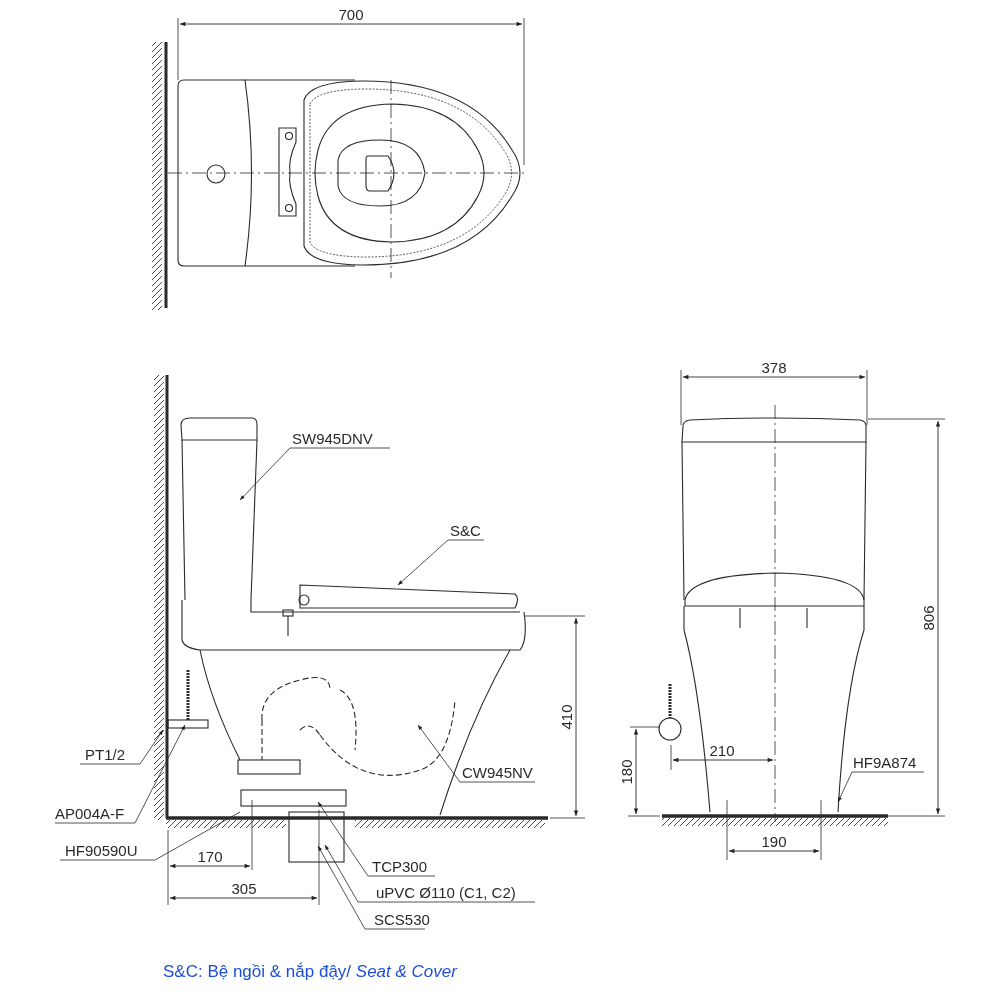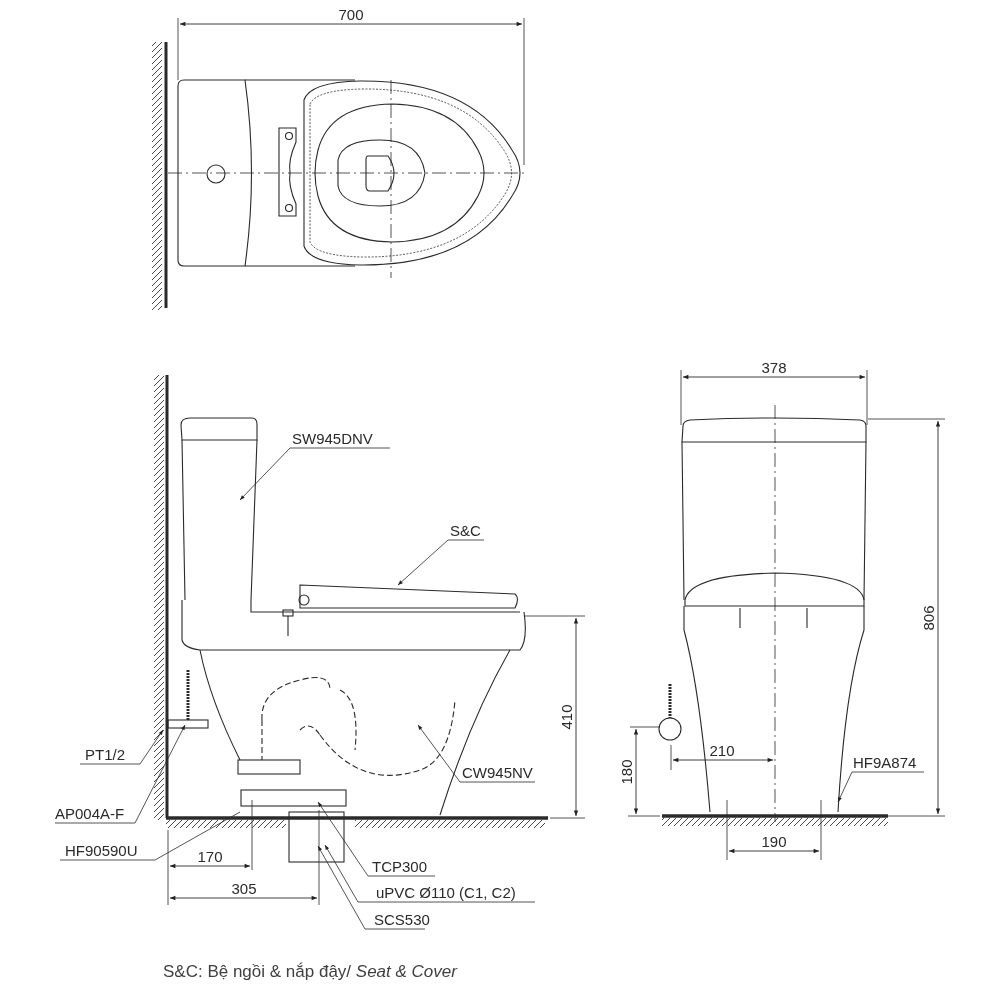--- a/index.html
+++ b/index.html
@@ -1,19 +1,19 @@
 <!DOCTYPE html>
 <html><head>
 <meta charset="utf-8">
 <style>
   html,body{margin:0;padding:0;background:#ffffff;}
   body{width:1000px;height:1000px;position:relative;overflow:hidden;font-family:"Liberation Sans",sans-serif;}
   svg{position:absolute;left:0;top:0;}
   .t{font-family:"Liberation Sans",sans-serif;fill:#2a2a2a;font-size:15px;}
-  .cap{position:absolute;left:163px;top:962px;font-size:17px;color:#404040;font-family:"Liberation Sans",sans-serif;}
+  .cap{position:absolute;left:163px;top:962px;font-size:17px;color:#1d4ed8;font-family:"Liberation Sans",sans-serif;}
   .cap i{font-style:italic;}
 </style>
 </head>
 <body>
 
 <svg width="1000" height="1000" viewBox="0 0 1000 1000">
   <defs>
     <pattern id="hatchV" width="6" height="6" patternUnits="userSpaceOnUse">
       <path d="M0 6 L6 0" stroke="#333" stroke-width="0.9"></path>
     </pattern>

